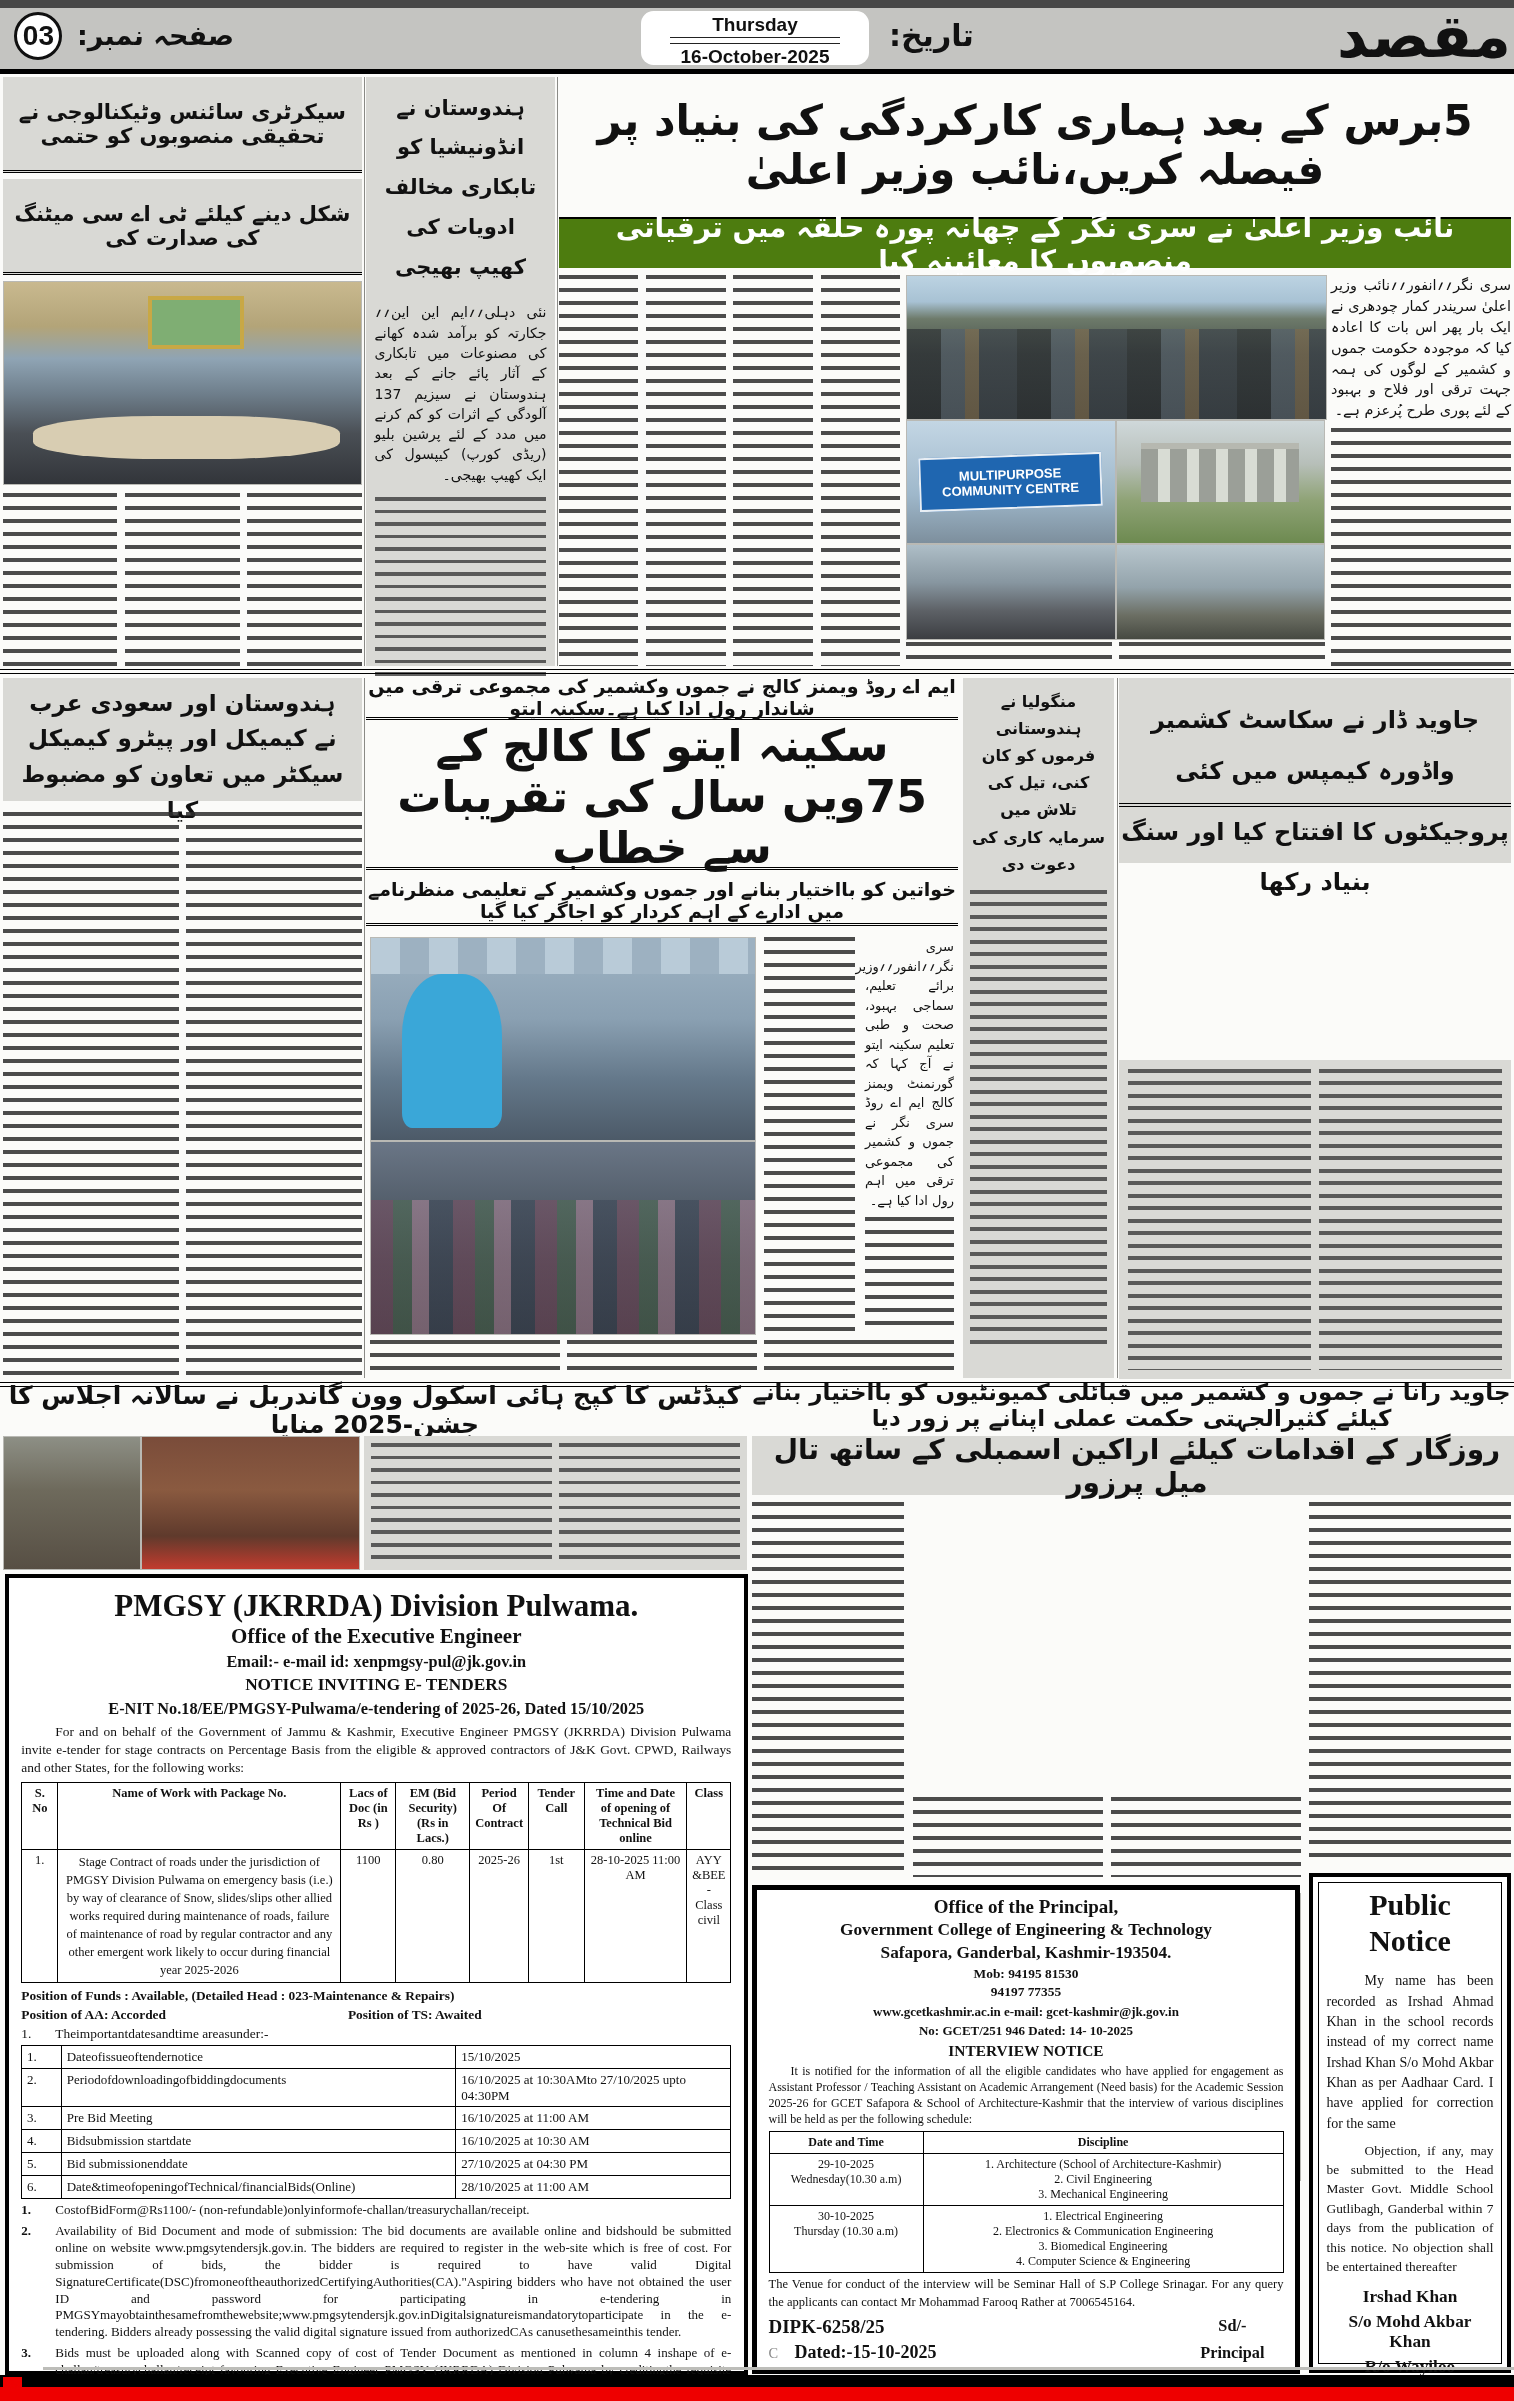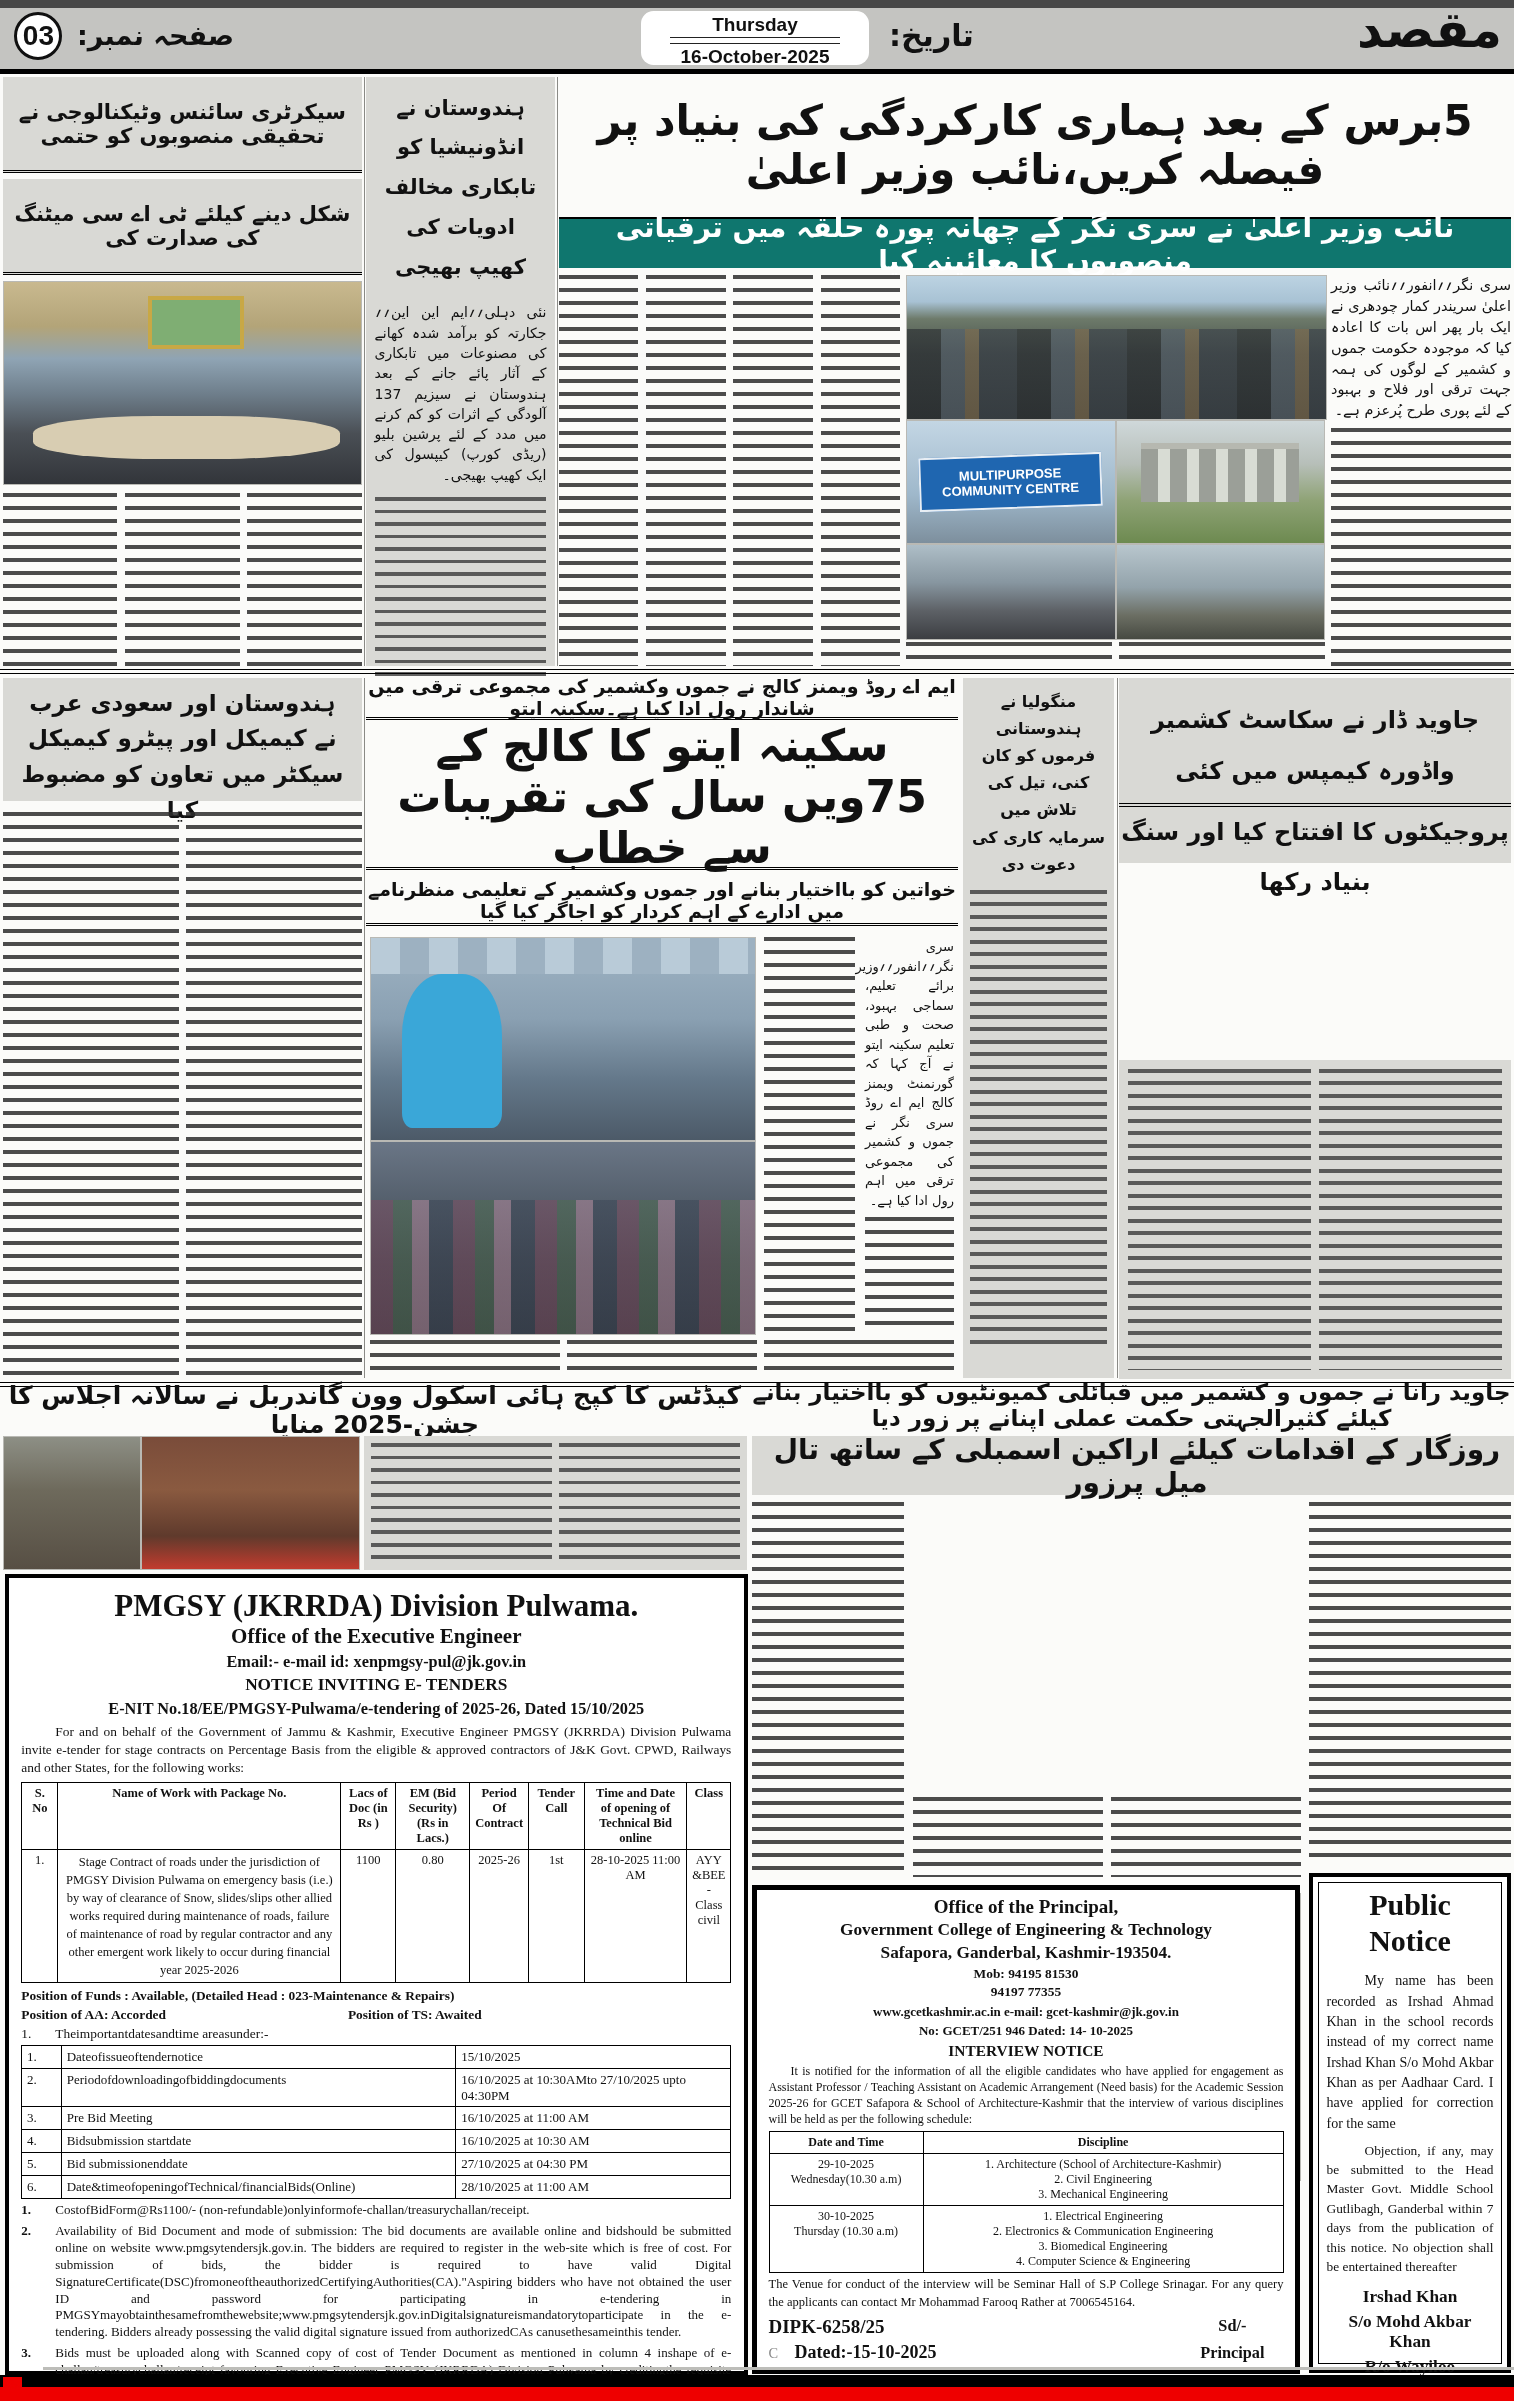--- a/index.html
+++ b/index.html
@@ -35,21 +35,21 @@
   <div class="abs" style="left:0;top:0;width:1514px;height:7.7px;background:#474747;"></div>
   <div class="abs" style="left:0;top:7.7px;width:1514px;height:61px;background:#c4c4c1;">
     <div class="abs flexc b" style="left:14.4px;top:4.8px;width:48px;height:48px;background:#fff;border:3.8px solid #101010;border-radius:50%;font-size:28px;font-family:'Liberation Sans',sans-serif;">03</div>
     <div class="abs u b" style="left:77px;top:12.5px;font-size:27px;">صفحہ نمبر:</div>
     <div class="abs" style="left:641px;top:3.8px;width:228px;height:54px;background:#fff;border-radius:12.5px;text-align:center;font-family:'Liberation Sans',sans-serif;">
       <div class="b" style="font-size:19px;margin-top:2.9px;">Thursday</div>
       <div style="height:4.8px;margin:1px 29px;border-top:1.4px solid #222;border-bottom:1.4px solid #222;"></div>
       <div class="b" style="font-size:19px;margin-top:1.9px;">16-October-2025</div>
     </div>
     <div class="abs u b" style="left:889px;top:10.6px;font-size:30px;">تاریخ:</div>
-    <div class="abs u b" style="right:12px;top:-6.7px;font-size:50px;">مقصد</div>
+    <div class="abs u b" style="right:3px;top:-6.7px;font-size:60px;">مقصد</div>
   </div>
   <div class="abs" style="left:0;top:69px;width:1514px;height:4.8px;background:#000;"></div>
 
   <div class="abs gray flexc u b c" style="left:2.9px;top:77px;width:359px;height:96px;font-size:21px;padding:0 6.7px;border-bottom:3.4px double #000;">
     <span>سیکرٹری سائنس وٹیکنالوجی نے تحقیقی منصوبوں کو حتمی</span>
   </div>
   <div class="abs gray flexc u b c" style="left:2.9px;top:179px;width:359px;height:96px;font-size:21px;padding:0 6.7px;border-bottom:3.4px double #000;">
     <span>شکل دینے کیلئے ٹی اے سی میٹنگ کی صدارت کی</span>
   </div>
   <div class="abs photo" style="left:2.9px;top:281px;width:359px;height:204px;background:linear-gradient(180deg,#c9b98f 0%,#b3a478 22%,#8fa4b4 38%,#6f7f8c 55%,#4a4f55 75%,#32353a 100%);">
@@ -64,21 +64,21 @@
 
   <div class="abs gray" style="left:366px;top:77px;width:189px;height:589px;padding:11.5px 8.6px;">
     <div class="u b c" style="font-size:21px;line-height:1.9;">ہندوستان نے انڈونیشیا کو تابکاری مخالف ادویات کی کھیپ بھیجی</div>
     <div class="u j leadtx" style="margin-top:14.4px;font-size:14px;">نئی دہلی؍؍ایم این این؍؍ جکارتہ کو برآمد شدہ کھانے کی مصنوعات میں تابکاری کے آثار پائے جانے کے بعد ہندوستان نے سیزیم 137 آلودگی کے اثرات کو کم کرنے میں مدد کے لئے پرشین بلیو (ریڈی کورپ) کیپسول کی ایک کھیپ بھیجی۔</div>
     <div class="stripes-l" style="height:183px;margin-top:11.5px;"></div>
   </div>
 
   <div class="abs flexc u b c" style="left:559px;top:75px;width:952px;height:140px;font-size:42px;">
     <span>5برس کے بعد ہماری کارکردگی کی بنیاد پر فیصلہ کریں،نائب وزیر اعلیٰ</span>
   </div>
-  <div class="abs flexc u b c" style="left:559px;top:217px;width:952px;height:51px;background:#0f766e;color:#fff;font-size:28px;border-top:2.9px double #000;">
+  <div class="abs flexc u b c" style="left:559px;top:217px;width:952px;height:51px;background:#4d7c0f;color:#fff;font-size:28px;border-top:2.9px double #000;">
     <span>نائب وزیر اعلیٰ نے سری نگر کے چھانہ پورہ حلقہ میں ترقیاتی منصوبوں کا معائینہ کیا</span>
   </div>
 
   <div class="abs cols" style="left:559px;top:275px;width:341px;height:391px;flex-direction:row-reverse;">
     <div class="stripes"></div>
     <div class="stripes"></div>
     <div class="stripes"></div>
     <div class="stripes"></div>
   </div>
 

